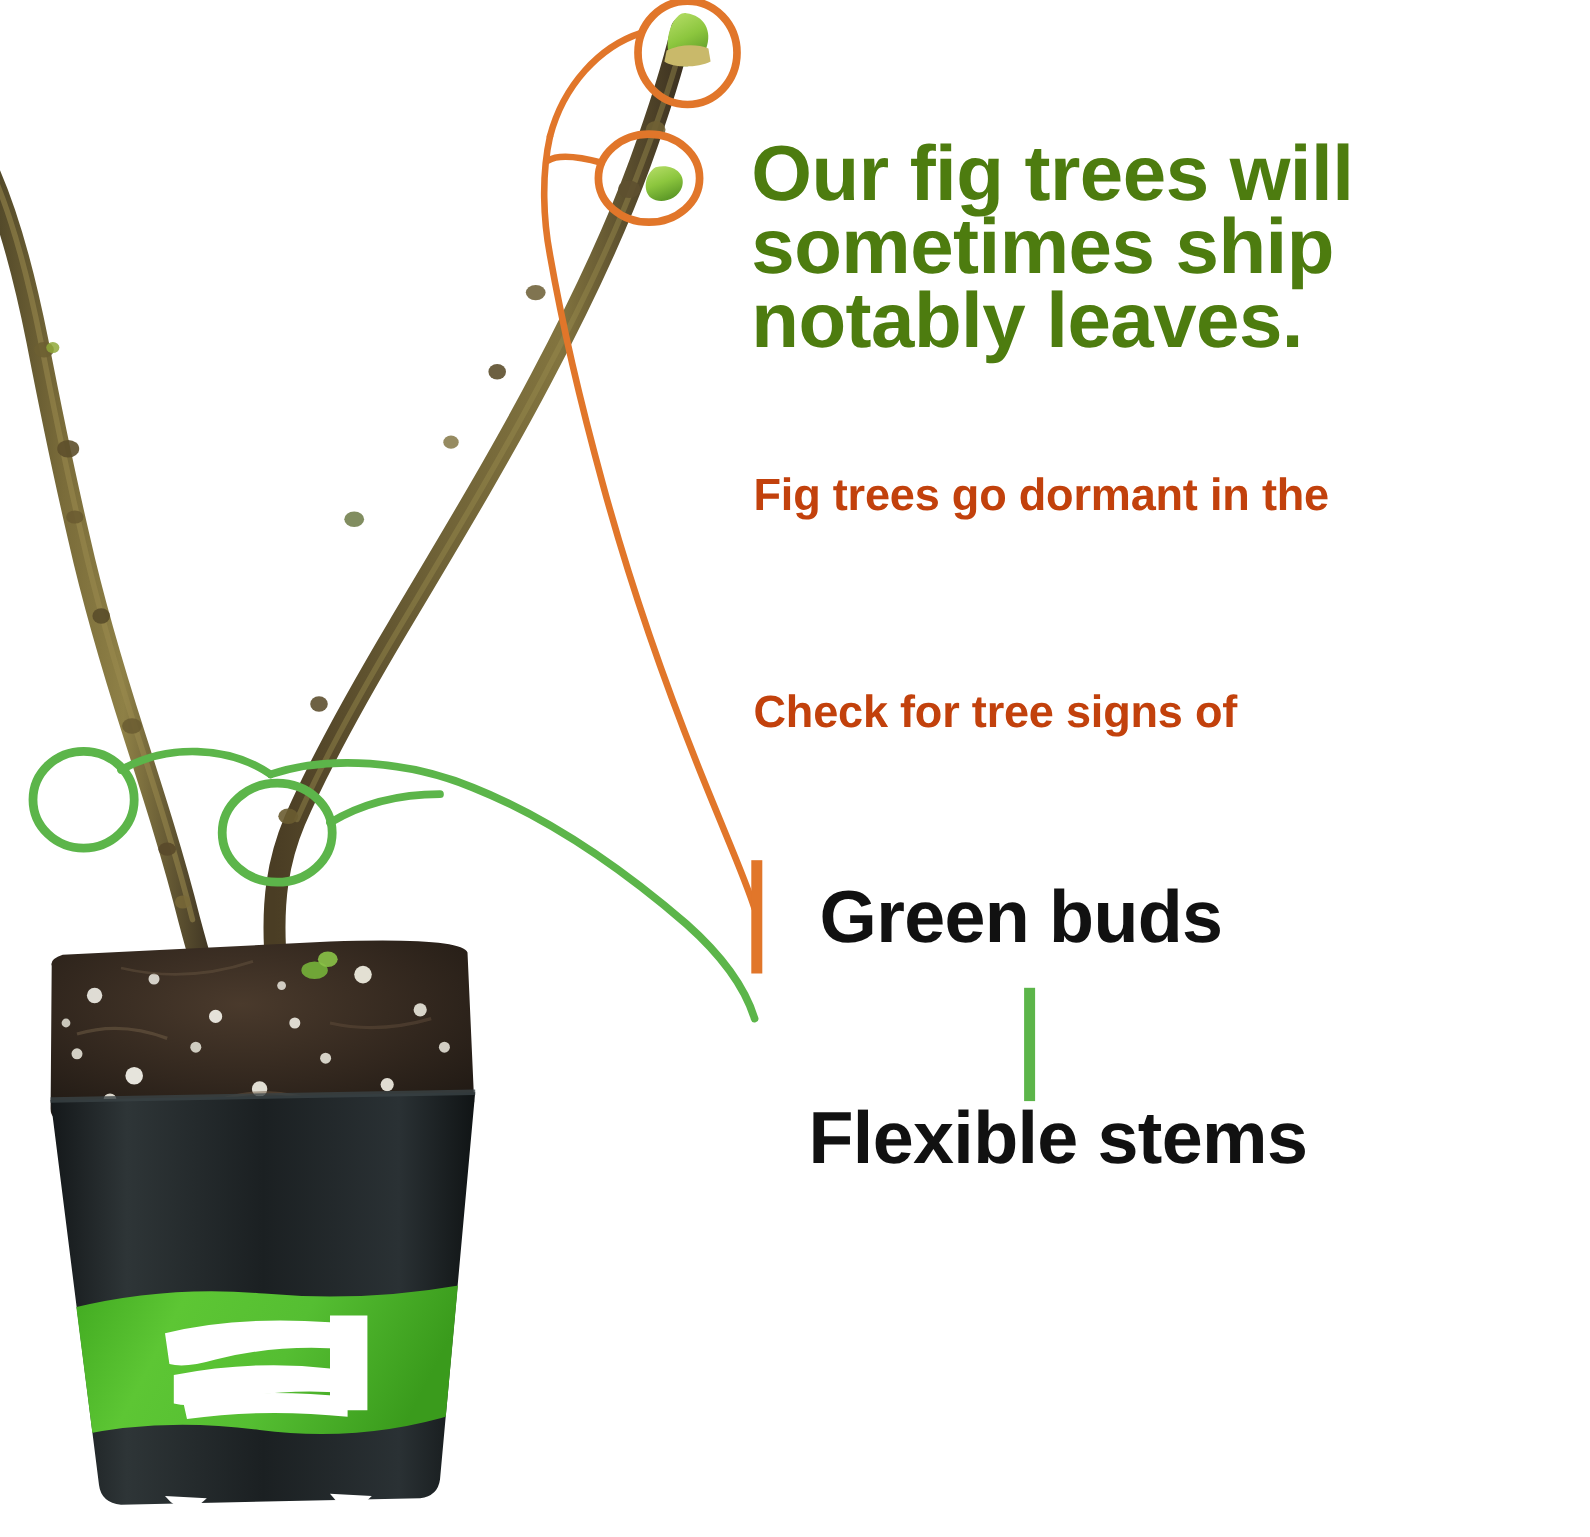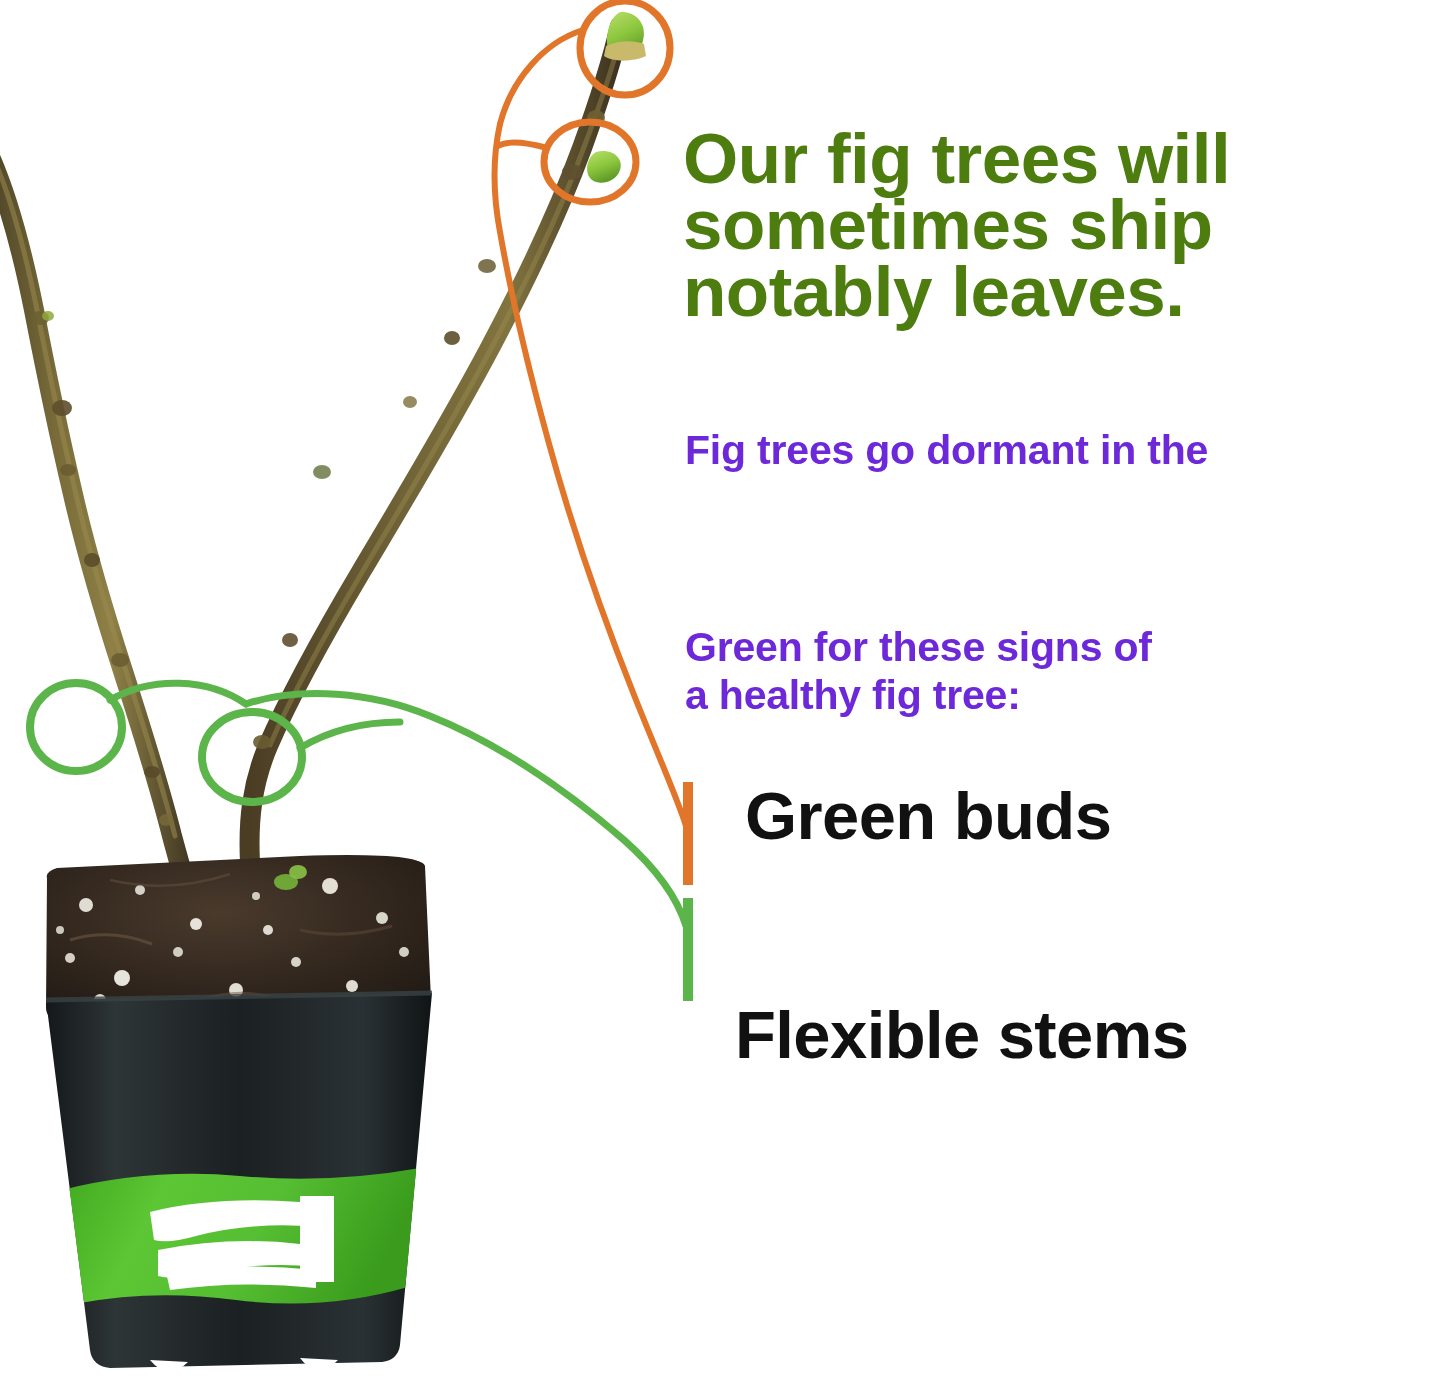--- a/index.html
+++ b/index.html
@@ -59,32 +59,33 @@
   }
   .headline .hl-line { display: block; white-space: nowrap; }
 
   .para {
     position: absolute;
     left: 2px;
     width: 700px;
     font-size: 41px;
     line-height: 1.16;
     font-weight: 700;
-    color: #6d28d9;
+    color: #c2410c;
     letter-spacing: -0.2px;
   }
   .para .p-line { display: block; white-space: nowrap; }
   #para-1 { top: 386px; }
   #para-2 { top: 583px; }
 
   
   .bullet-row {
     position: absolute;
     left: 0;
     display: flex;
+    align-items: center;
   }
   #bullet-0 { top: 782px; }
   #bullet-1 { top: 898px; flex-direction: column; }
 
   .bullet-bar {
     width: 10px;
     height: 103px;
     flex: 0 0 auto;
   }
   .bullet-bar.orange { background: #E1762A; }
@@ -305,22 +306,21 @@
       <span class="hl-line">Our fig trees will</span>
       <span class="hl-line">sometimes ship</span>
       <span class="hl-line">notably leaves.</span>
     </h1>
 
     <p class="para" id="para-1">
       <span class="p-line">Fig trees go dormant in the</span>
     </p>
 
     <p class="para" id="para-2">
-      <span class="p-line">Green for these signs of</span>
-      <span class="p-line">a healthy fig tree:</span>
+      <span class="p-line">Check for tree signs of</span>
     </p>
 
     <div class="bullet-row" id="bullet-0">
       <div class="bullet-bar orange"></div>
       <div class="bullet-label">Green buds</div>
     </div>
 
     <div class="bullet-row" id="bullet-1">
       <div class="bullet-bar green"></div>
       <div class="bullet-label">Flexible stems</div>

